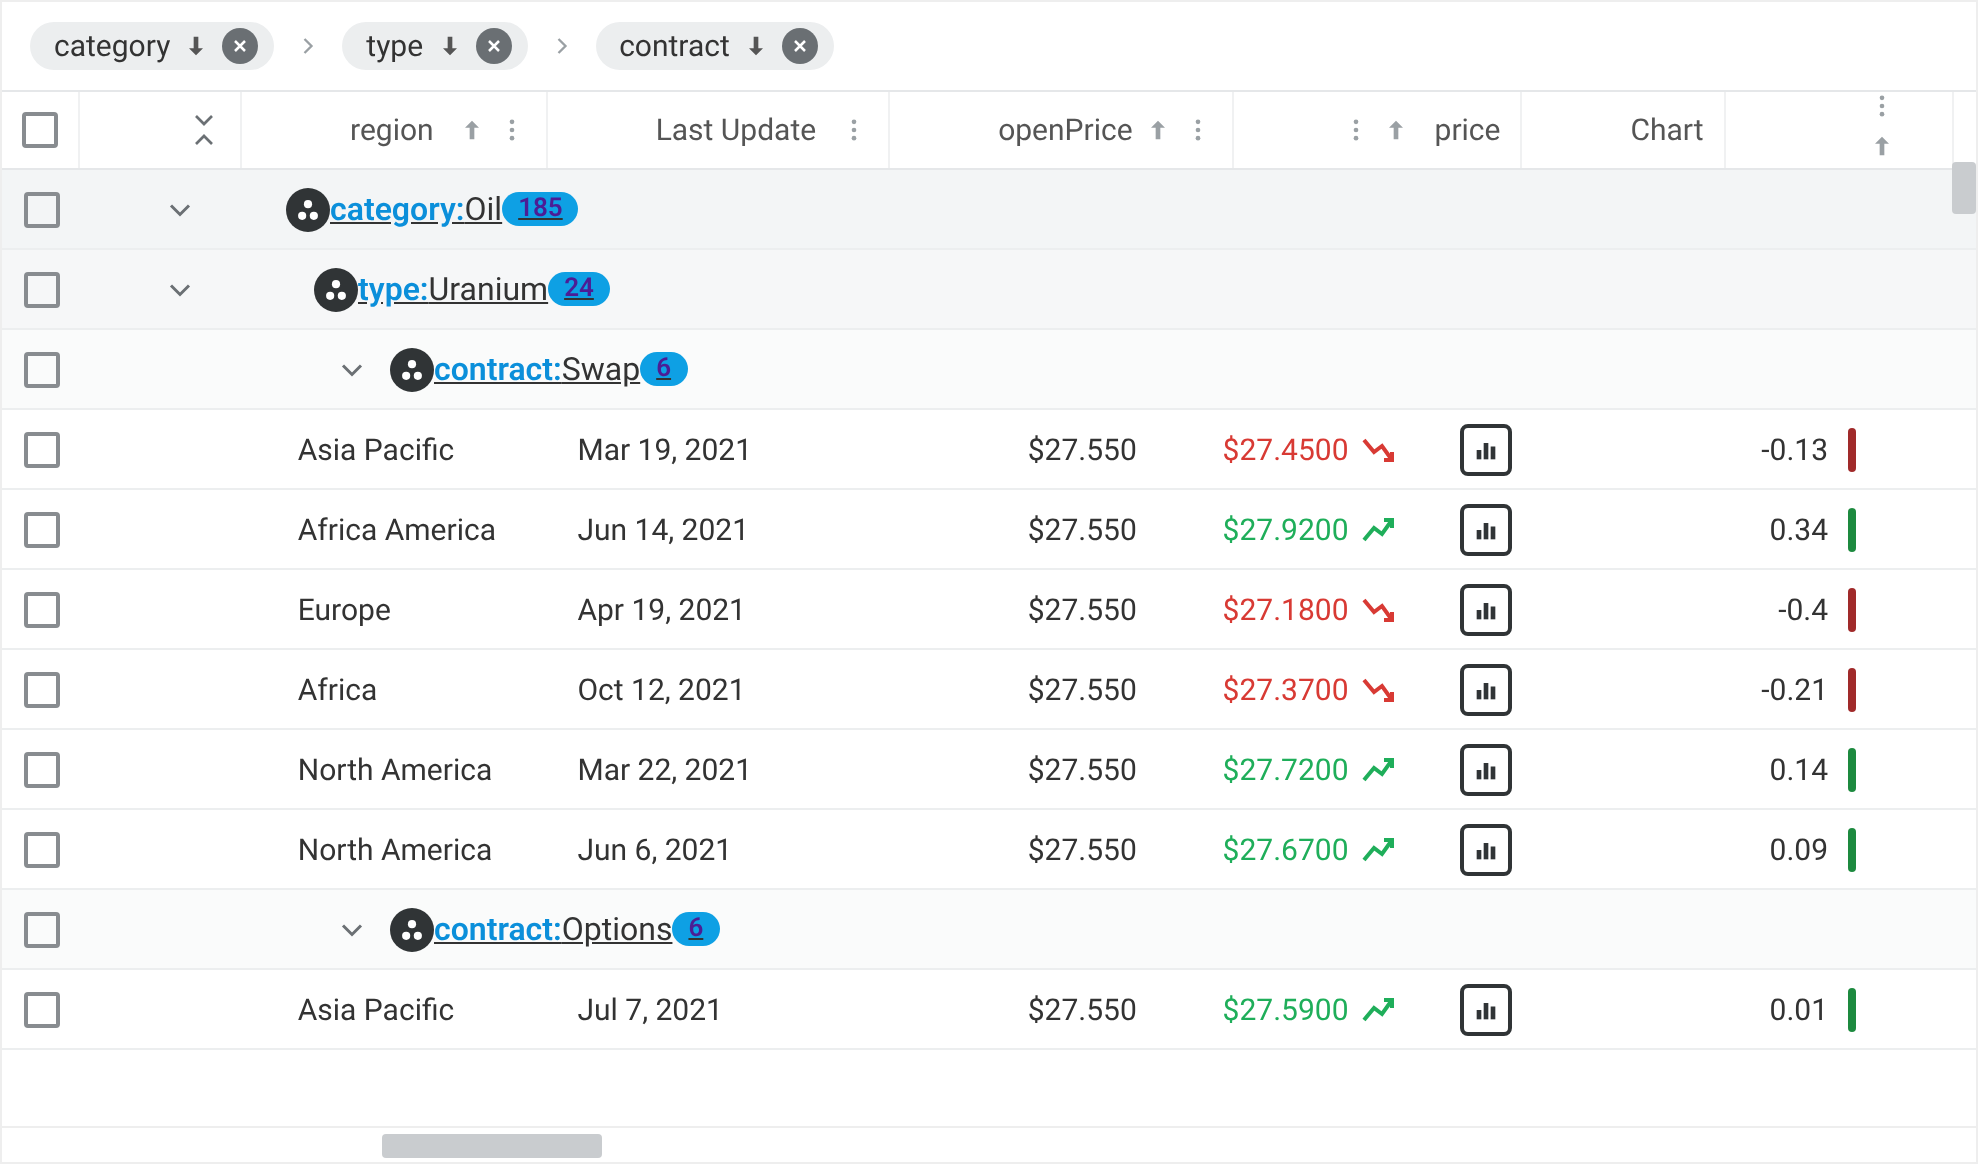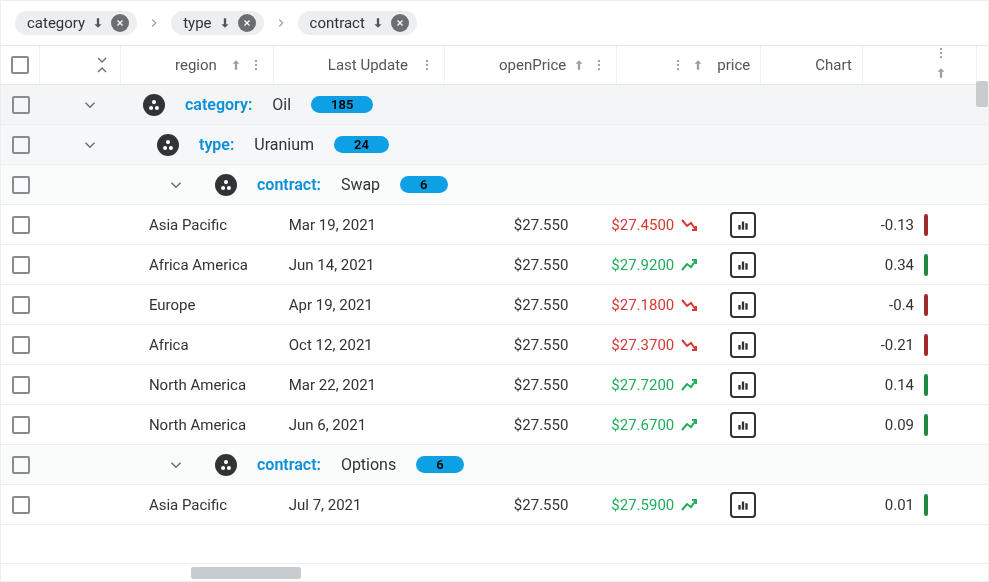--- a/index.html
+++ b/index.html
@@ -35,24 +35,24 @@
   .rows { overflow:auto; height:calc(100% - 40px - 44px - 18px); }
   .row { display:flex; height:40px; align-items:center; border-bottom:1px solid #eceeef; }
   .row.grp0 { background:#f3f5f6; }
   .row.grp1 { background:#f6f7f8;text-align:right; }
   .row.grp2 { background:#fafbfb; }
   .cell { display:flex; align-items:center; padding:0 10px; font-size:15px; color:#333; }
   .cell.right { justify-content:flex-end; }
   .cell.center { justify-content:center; }
   .check { width:18px; height:18px; border:2px solid #888c90; border-radius:2px; }
   .chev { color:#6b7074; cursor:pointer; display:flex; }
-  .grp-cell { flex:1; display:flex; align-items:center; gap:20px; padding-left:4px; }
+  .grp-cell { flex:1; display:flex; align-items:center; gap:0; padding-left:4px;text-decoration:underline; }
   .grp-key { color:#0b8fda; font-weight:600; }
   .grp-val { color:#333; }
-  .count-badge { background:#0ea0e4; color:#000000; font-size:13px; border-radius:999px; padding:1px 20px; font-weight:600; }
+  .count-badge { background:#0ea0e4; color:#4c1d95; font-size:13px; border-radius:999px; padding:1px 8px; font-weight:600; }
   .grp-icon { width:22px; height:22px; border-radius:50%; background:#303436; display:flex; align-items:center; justify-content:center; flex:none; }
   .grp-icon svg circle { fill:#fff; }
 
   .price-up { color:#1fae5a; }
   .price-down { color:#d83a34; }
   .trend { margin-left:6px; display:flex; }
   .chart-btn { width:26px; height:26px; border:2px solid #303436; border-radius:4px; display:flex; align-items:center; justify-content:center; cursor:pointer; }
   .change-cell { display:flex; align-items:center; justify-content:flex-end; gap:10px; width:100%; }
   .change-bar { width:4px; height:22px; border-radius:2px; }
   .change-bar.up { background:#1d8a3f; }

